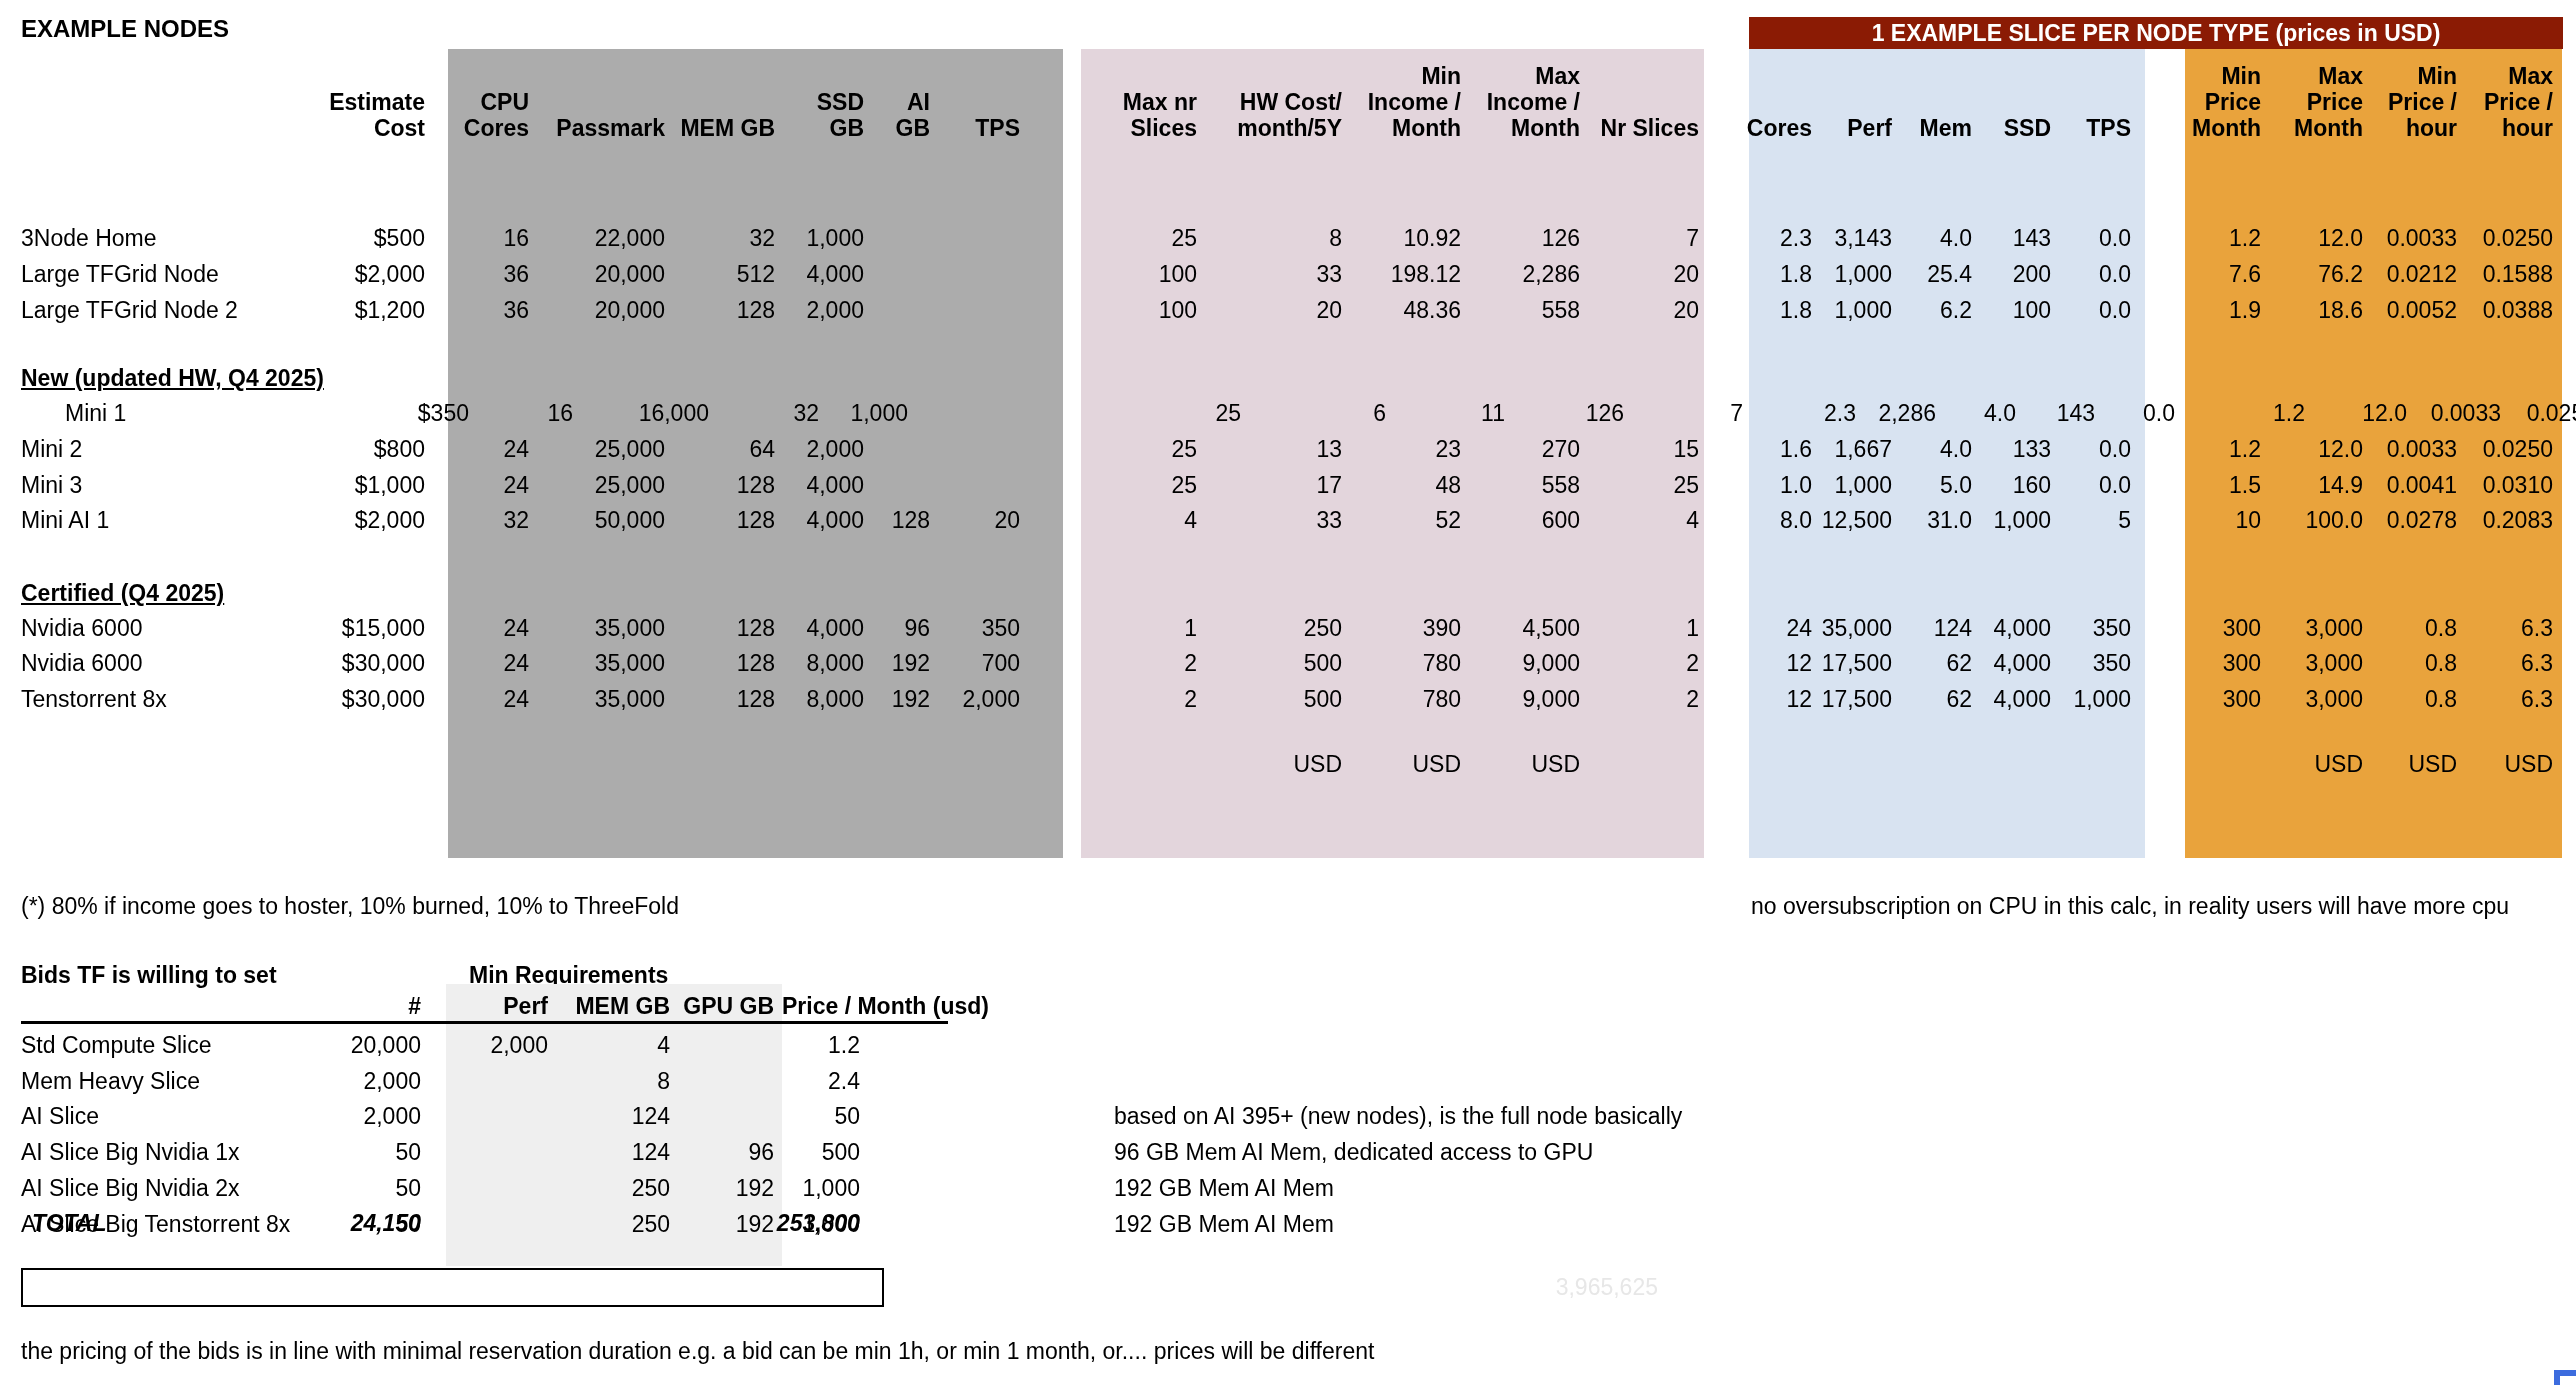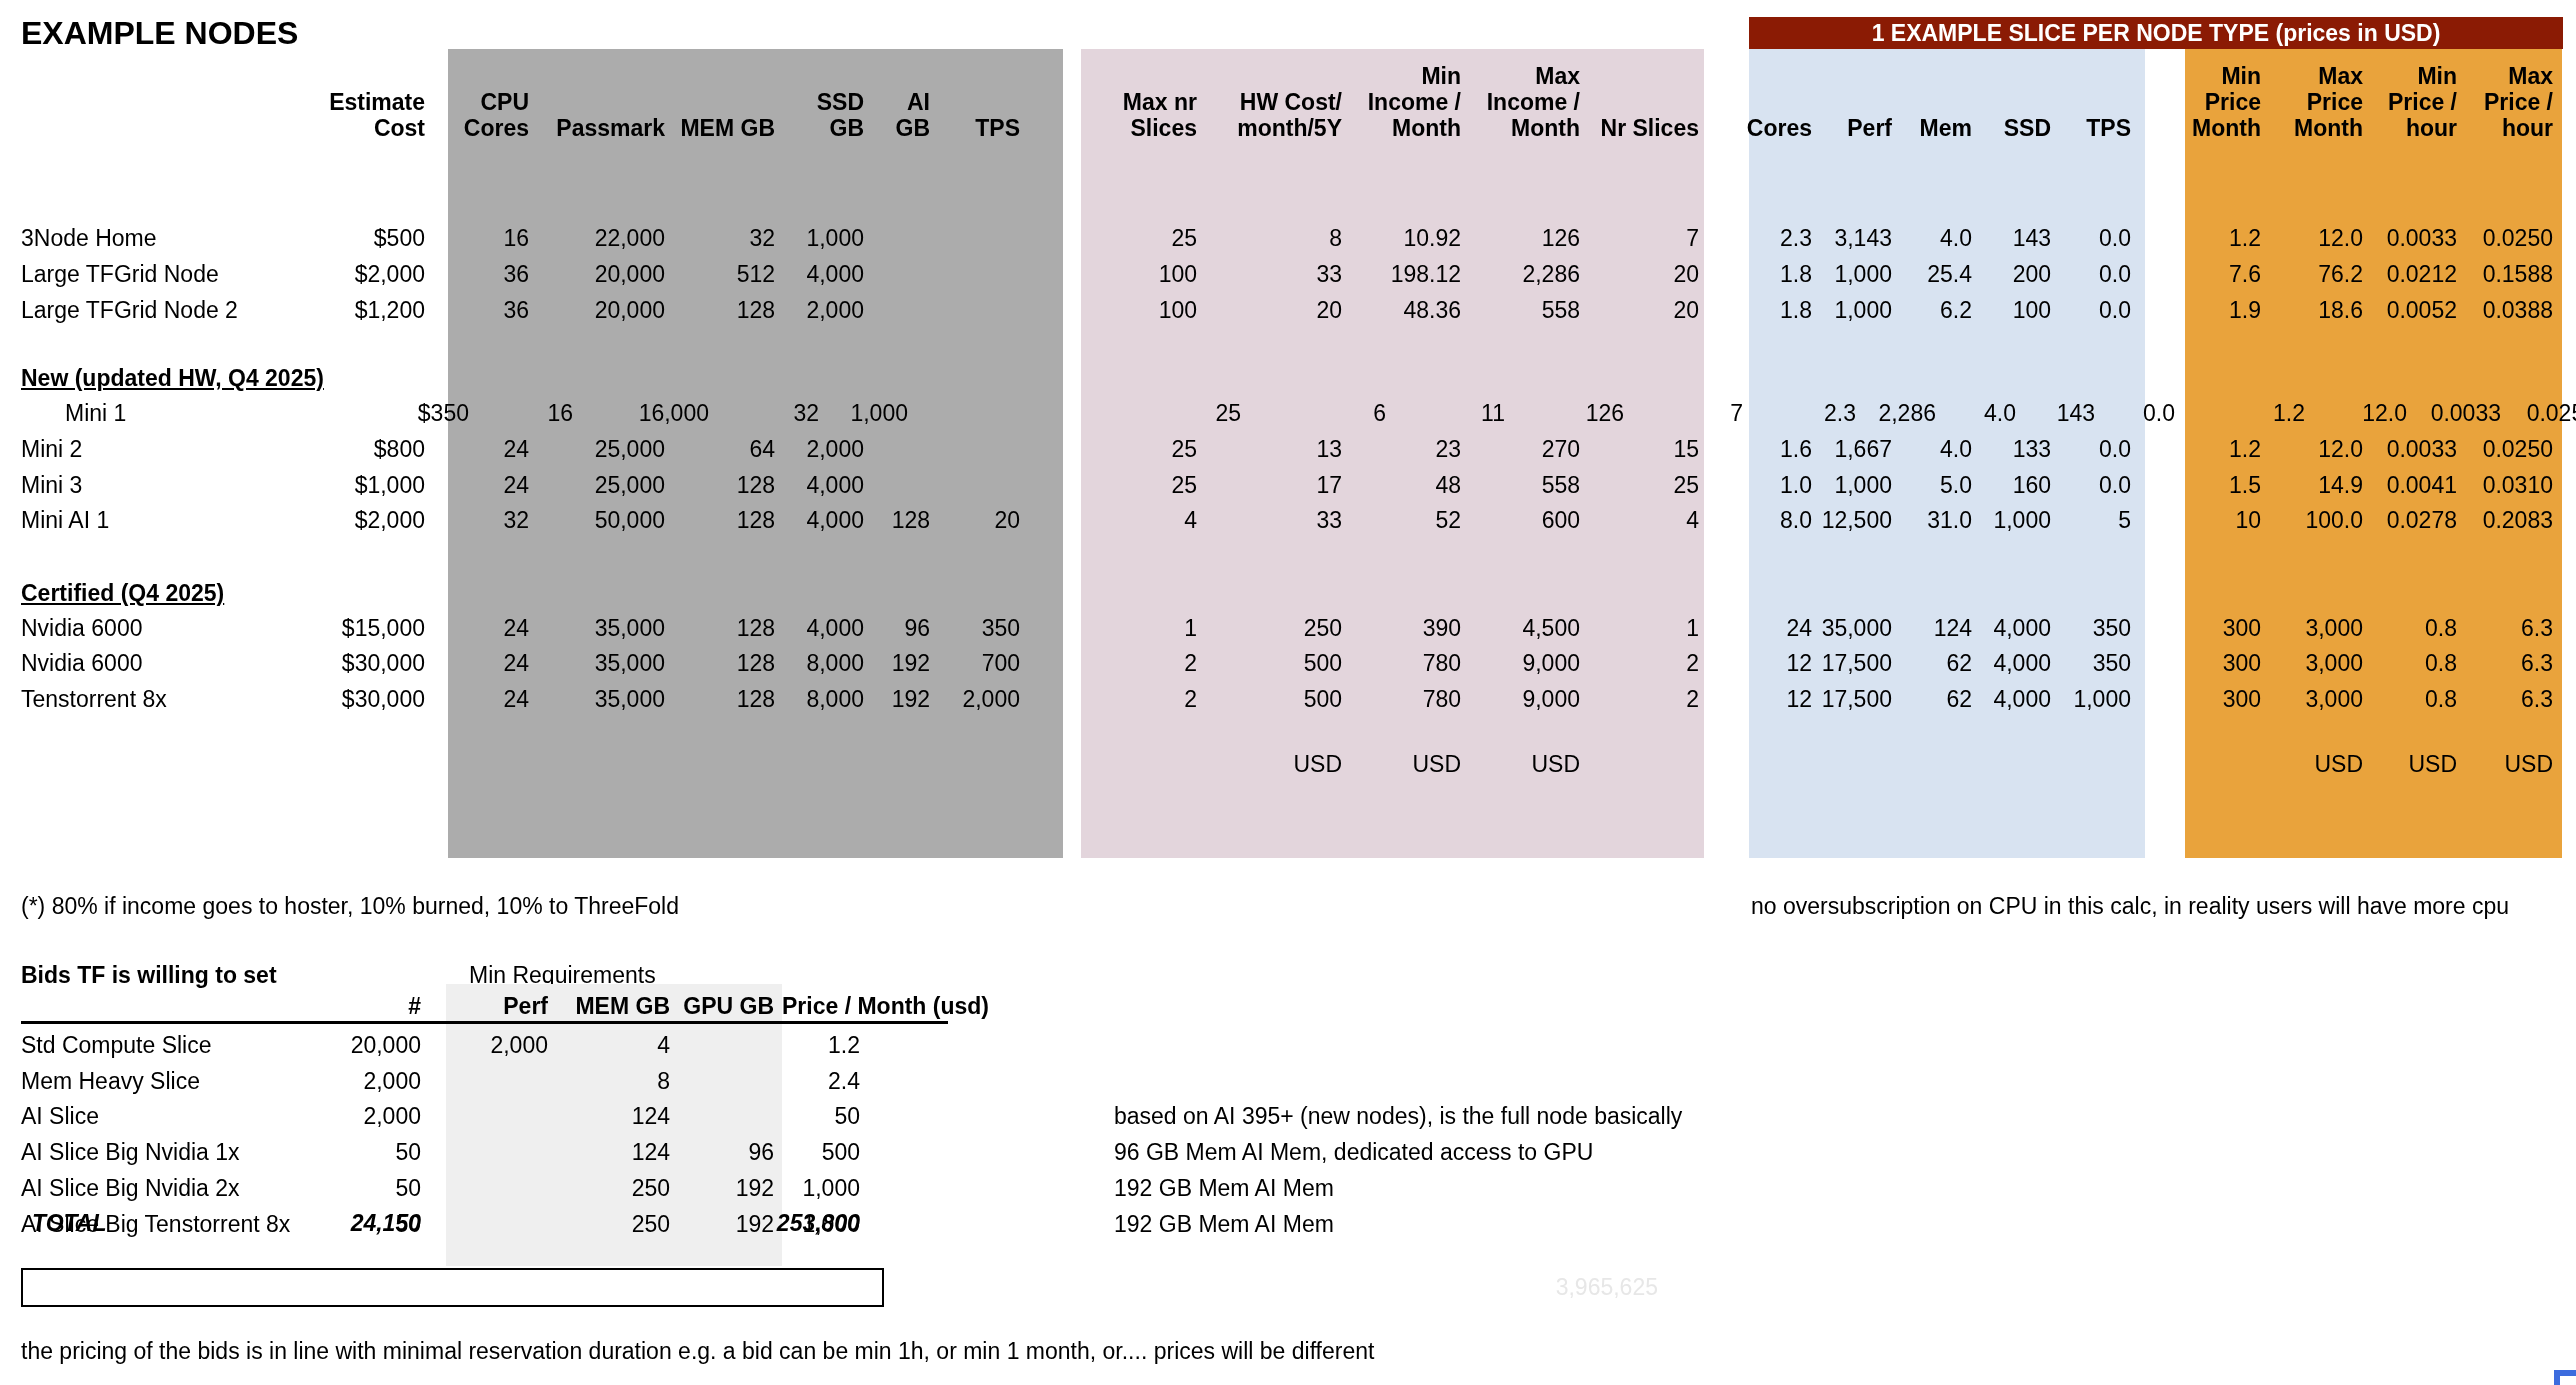--- a/index.html
+++ b/index.html
@@ -11,34 +11,34 @@
   .block{position:absolute; top:49px; height:809px;}
   #gray-block{left:448px; width:615px; background:var(--gray);}
   #pink-block{left:1081px; width:623px; background:var(--pink);}
   #blue-block{left:1749px; width:396px; background:var(--blue);}
   #orange-block{left:2185px; width:377px; background:var(--orange);}
   #banner{
     position:absolute; left:1749px; top:17px; width:814px; height:32px;
     background:var(--banner); color:#fff; font-weight:bold;
     text-align:center; line-height:32px; font-size:23px; white-space:nowrap;
   }
-  #page-title{position:absolute; left:21px; top:15.3px; font-weight:bold; font-size:32px; white-space:nowrap;}
+  #page-title{position:absolute; left:21px; top:15.3px; font-weight:bold; font-size:24px; white-space:nowrap;}
   .hdr{
     position:absolute; bottom:1245px; text-align:right; font-weight:bold;
     line-height:26px; white-space:pre-line;
   }
   .trow{position:absolute; left:0; width:2576px; height:36px; line-height:36px;}
   .trow span{position:absolute; white-space:nowrap;}
   .cell{text-align:right;}
   .rlabel{left:21px;}
   .section-label{font-weight:bold;}
   .section-label.u{text-decoration:underline;}
   .usd{}
   #bids-title{position:absolute; left:21px; top:957px; line-height:36px; font-weight:bold; white-space:nowrap;}
-  #min-req-label{position:absolute; left:469px; top:957px; line-height:36px; white-space:nowrap;}
+  #min-req-label{position:absolute; left:469px; top:957px; line-height:36px; white-space:nowrap;font-weight:bold;}
   #bids-band{position:absolute; left:446px; top:984px; width:336px; height:282px; background:var(--band);}
   .bhdr{position:absolute; bottom:367px; font-weight:bold; line-height:26px; white-space:nowrap; text-align:right;}
   #bids-underline{position:absolute; left:21px; top:1021px; width:927px; height:2.6px; background:#000;}
   #total-box{position:absolute; left:21px; top:1268px; width:863px; height:39px; border:2.6px solid #000; box-sizing:border-box;}
   .total-text{position:absolute; top:1204px; line-height:39px; font-weight:bold; white-space:nowrap;font-style:italic;}
   #ghost-total{position:absolute; top:1268px; right:918px; line-height:39px; color:var(--ghost); white-space:nowrap;}
   .note{position:absolute; left:1114px; line-height:36px; white-space:nowrap;}
   #footnote-left{position:absolute; left:21px; top:888px; line-height:36px; white-space:nowrap;}
   #footnote-right{position:absolute; left:1751px; top:888px; line-height:36px; white-space:nowrap;}
   #bottom-note{position:absolute; left:21px; top:1333px; line-height:36px; white-space:nowrap;}

